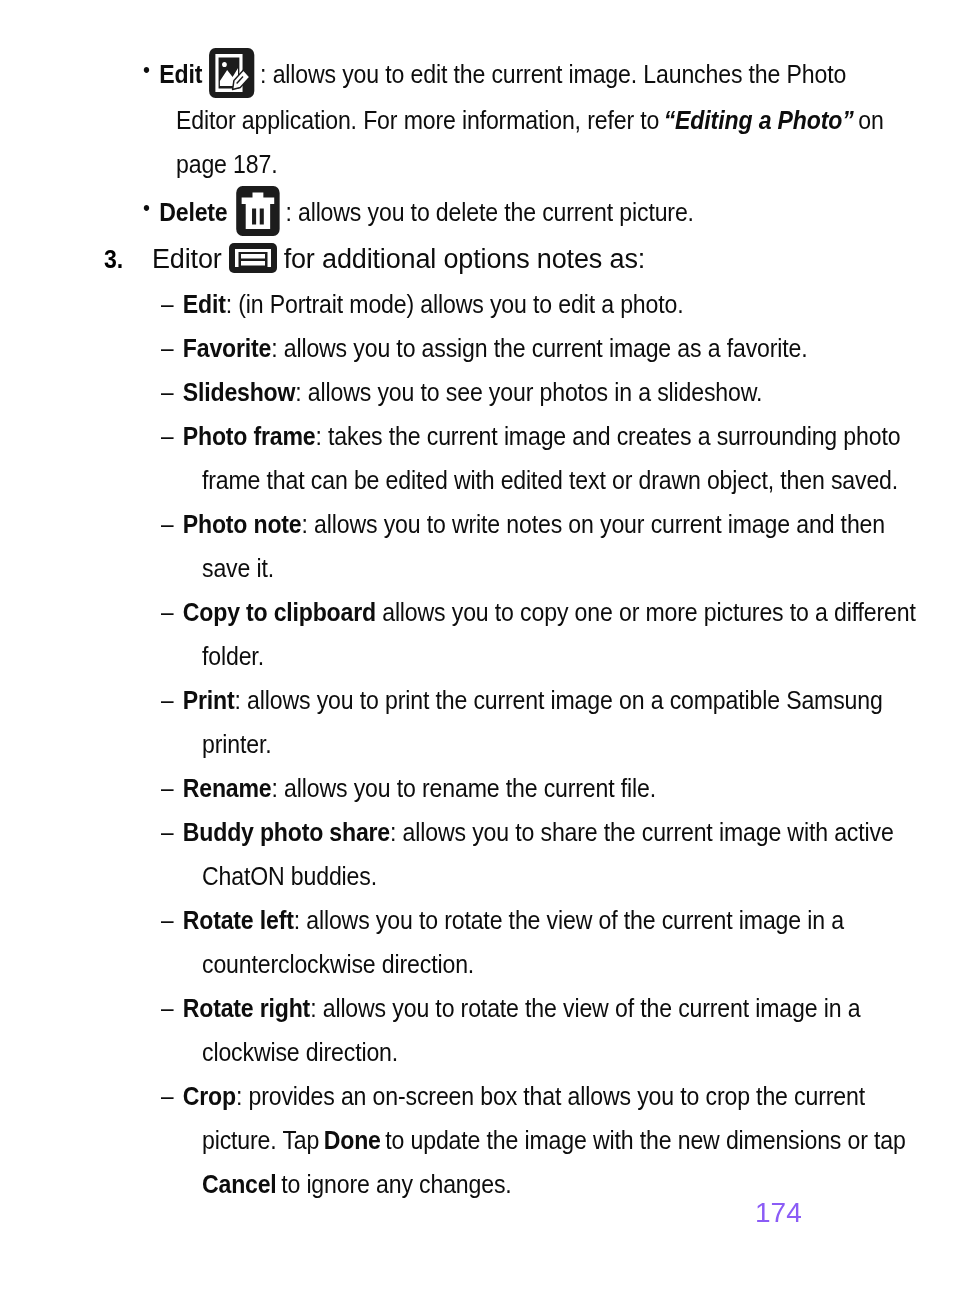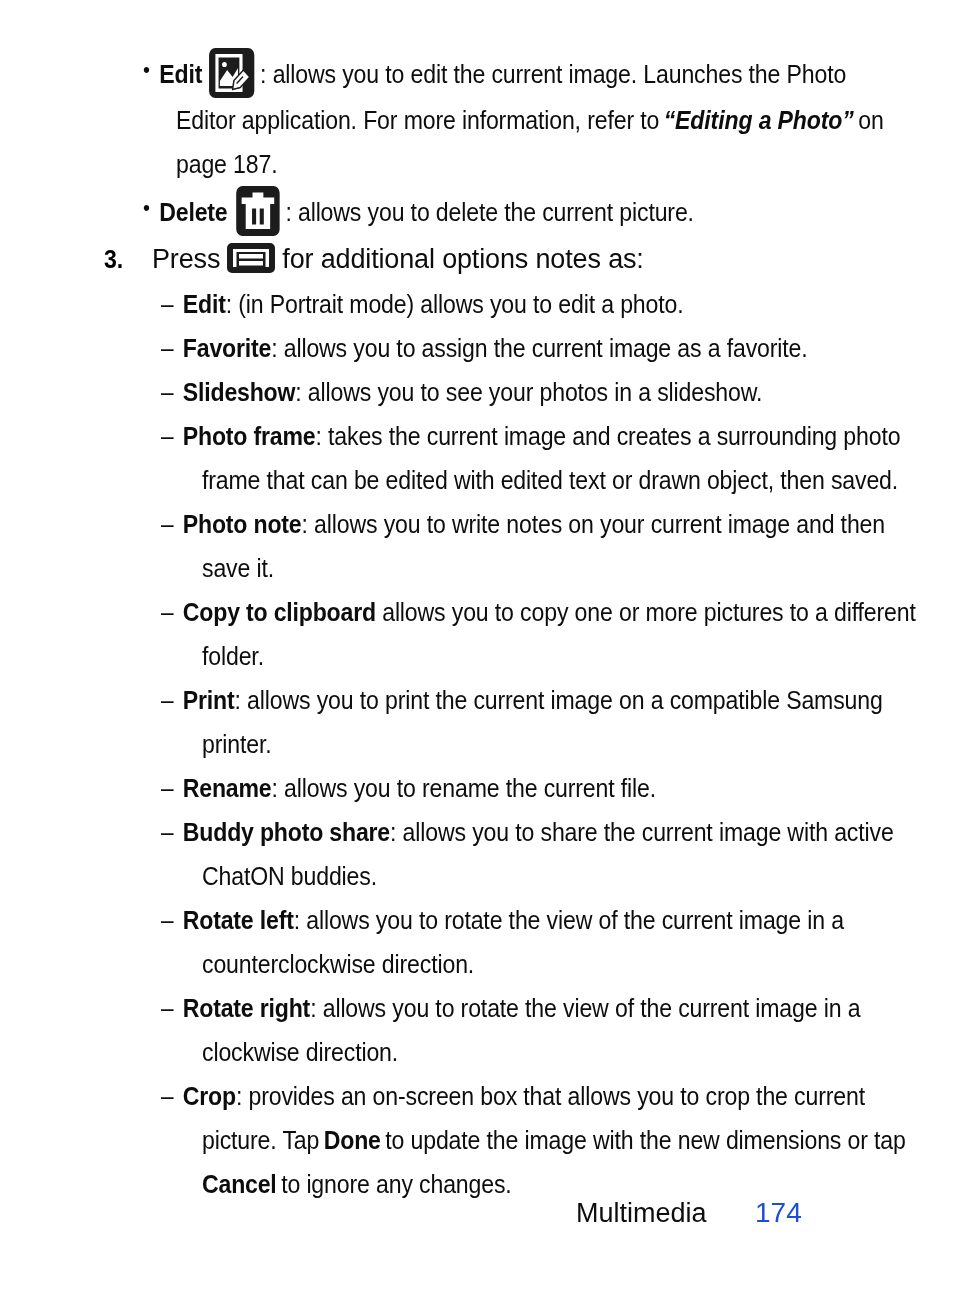--- a/index.html
+++ b/index.html
@@ -120,21 +120,21 @@
     font-size: 27px;
     line-height: 38px;
     color: #0d0d0d;
   }
   .footer .pg {
     position: absolute;
     left: 755px;
     top: 0;
     font-size: 28px;
     line-height: 38px;
-    color: #1d4ed8;
+    color: #8b5cf6;
   }
 
   .sp { display: inline-block; width: 5px; }
 </style>
 </head>
 <body>
 
 <div class="page">
 
   <div class="content">
@@ -168,21 +168,21 @@
               <rect x="17.5" y="22.5" width="4.5" height="16" fill="#1c1c1c"></rect>
               <rect x="26" y="22.5" width="4.5" height="16" fill="#1c1c1c"></rect>
             </svg>
           </span><span>: allows you to delete the current picture.</span></span>
       </div>
     </div>
 
     <div class="num-item">
       <div style="position:relative;">
         <span class="num">3.</span>
-        <span class="ln body"><span>Press</span><span class="ico ico-menu">
+        <span class="ln body"><span>Editor</span><span class="ico ico-menu">
             <svg width="48" height="30" viewBox="0 0 48 30" aria-hidden="true">
               <rect x="6" y="6" width="36" height="18" fill="#ffffff"></rect>
               <rect x="9.5" y="9" width="29" height="15" fill="#1c1c1c"></rect>
               <rect x="12" y="11" width="24" height="4.5" fill="#ffffff"></rect>
               <rect x="12" y="18" width="24" height="4.5" fill="#ffffff"></rect>
             </svg>
           </span><span>for additional options notes as:</span></span>
       </div>
     </div>
 
@@ -279,17 +279,16 @@
         </div>
         <div class="ln cont"><span>picture. Tap</span><span class="sp"></span><span class="b">Done</span><span class="sp"></span><span>to update the image with the new dimensions or tap</span></div>
         <div class="ln cont"><span class="b">Cancel</span><span class="sp"></span><span>to ignore any changes.</span></div>
       </div>
 
     </div>
 
   </div>
 
   <div class="footer">
-    <span class="sec">Multimedia</span>
     <span class="pg">174</span>
   </div>
 
 </div>
 
 </body></html>

